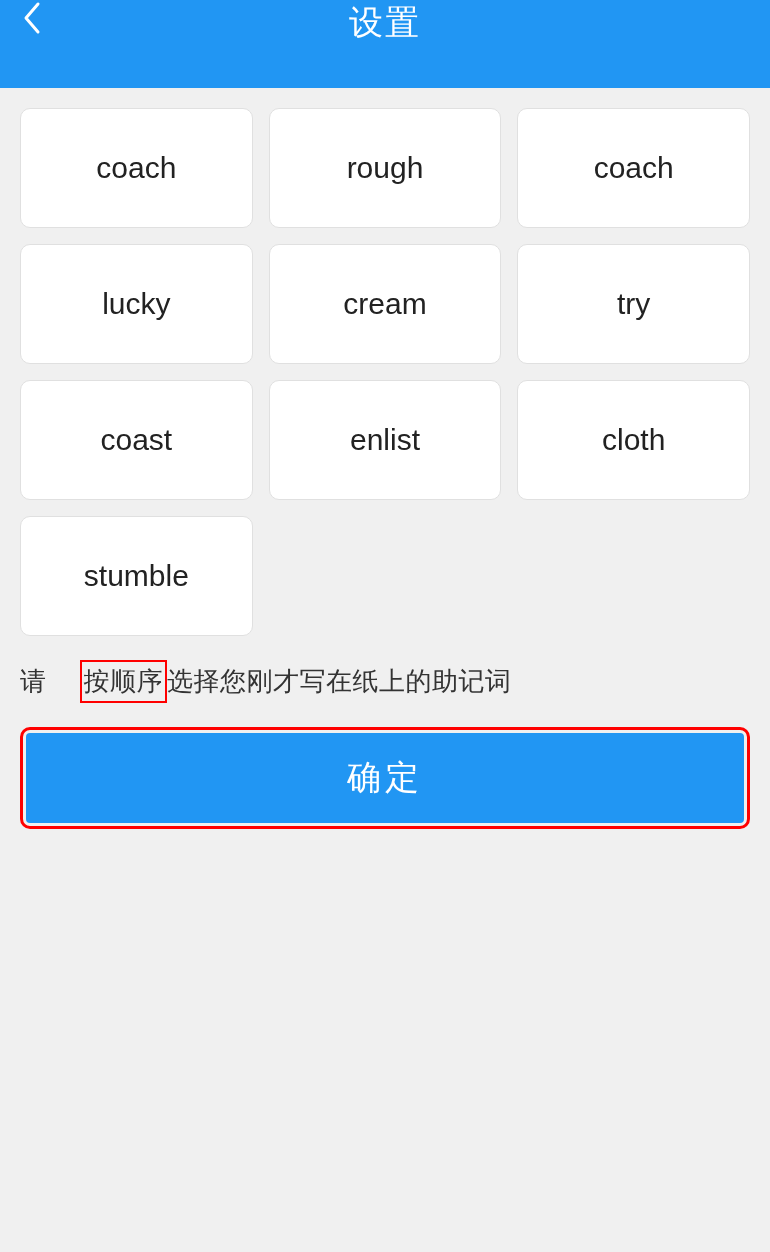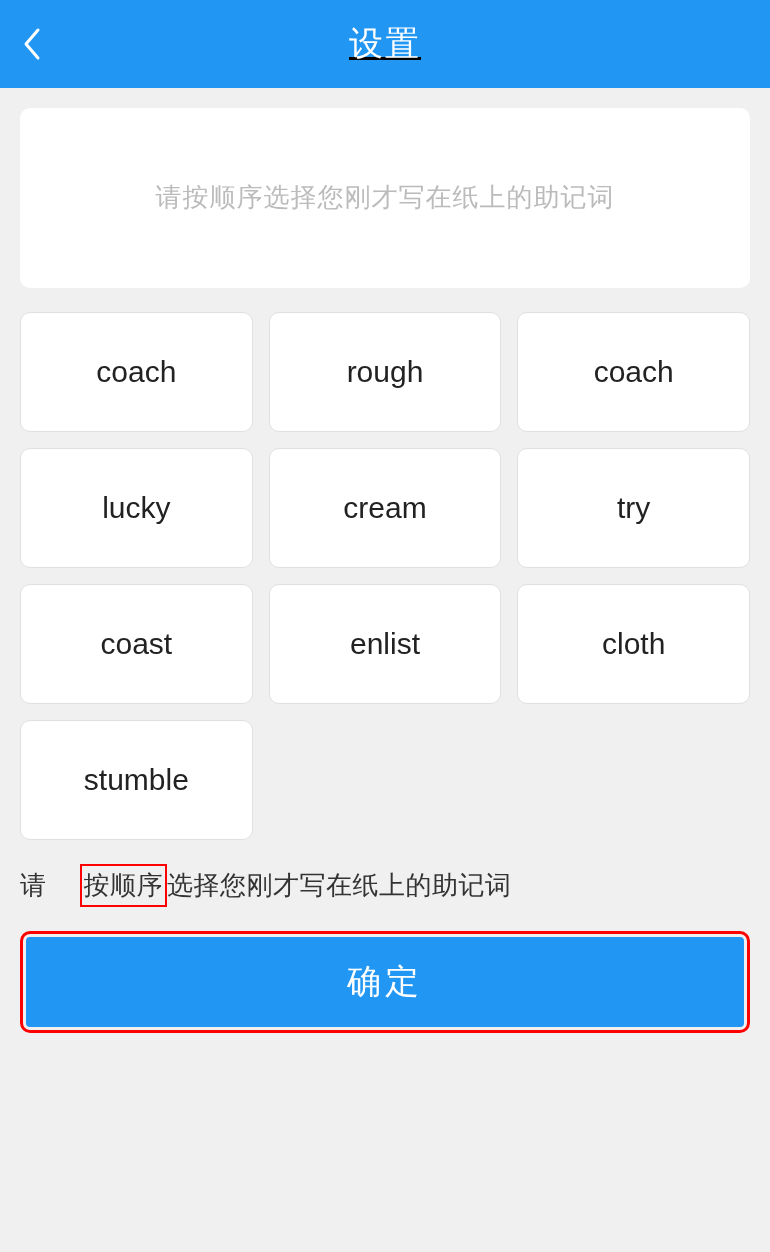--- a/index.html
+++ b/index.html
@@ -9,25 +9,23 @@
       min-height: 1252px;
       background: #f0f0f0;
       font-family: -apple-system, BlinkMacSystemFont, 'PingFang SC', 'Helvetica Neue', sans-serif;
       display: flex;
       flex-direction: column;
     }
     .header {
       background: #2196F3;
       height: 88px;
       display: flex;
-      align-items: center;
       justify-content: center;
       position: relative;
       flex-shrink: 0;
-      text-decoration: underline;
     }
     .header-back {
       position: absolute;
       left: 20px;
       color: white;
       font-size: 28px;
       cursor: pointer;
       display: flex;
       align-items: center;
       user-select: none;
@@ -120,23 +118,20 @@
   <span class="header-back">
     <svg width="24" height="36" viewBox="0 0 24 36" fill="none" xmlns="http://www.w3.org/2000/svg">
       <polyline points="18,4 6,18 18,32" stroke="white" stroke-width="3" stroke-linecap="round" stroke-linejoin="round" fill="none"></polyline>
     </svg>
   </span>
   <span class="header-title">设置</span>
 </header>
 
 <div class="main-content">
 
-  <div class="mnemonic-display">
-    <span class="mnemonic-placeholder">请按顺序选择您刚才写在纸上的助记词</span>
-  </div>
 
   <div class="words-grid">
   <button class="word-btn">coach</button>
       <button class="word-btn">rough</button>
       <button class="word-btn">coach</button>
       <button class="word-btn">lucky</button>
       <button class="word-btn">cream</button>
       <button class="word-btn">try</button>
       <button class="word-btn">coast</button>
       <button class="word-btn">enlist</button>

